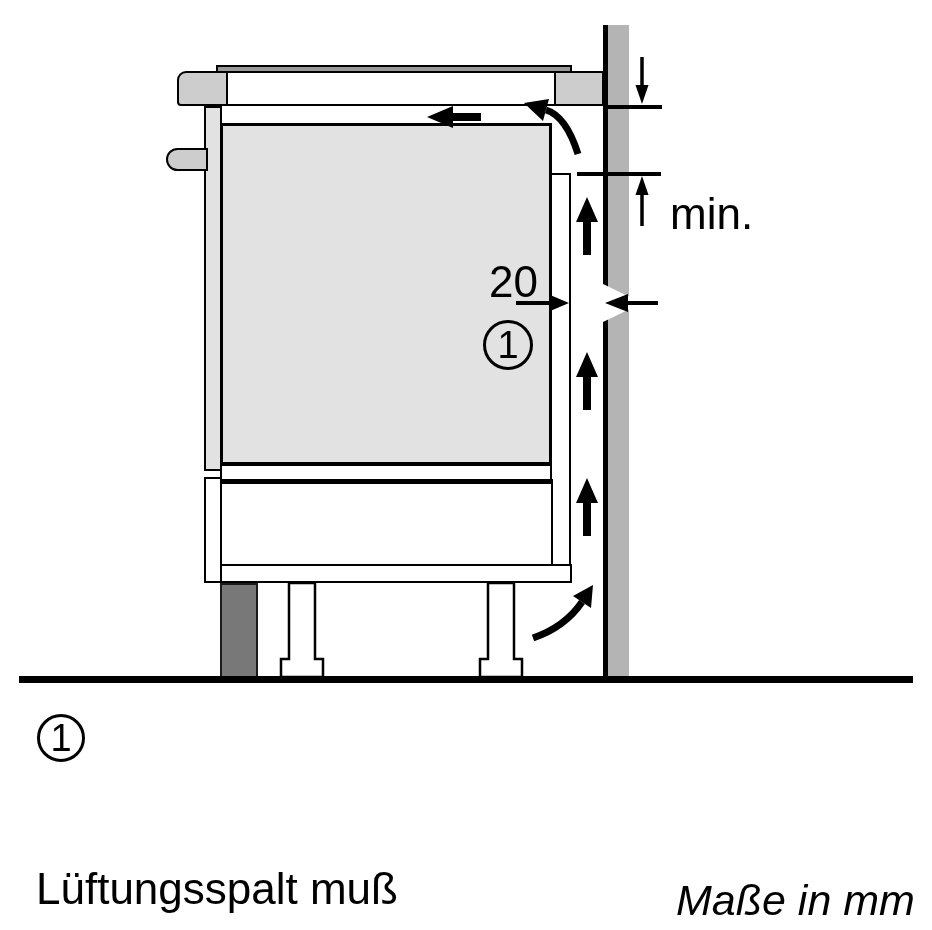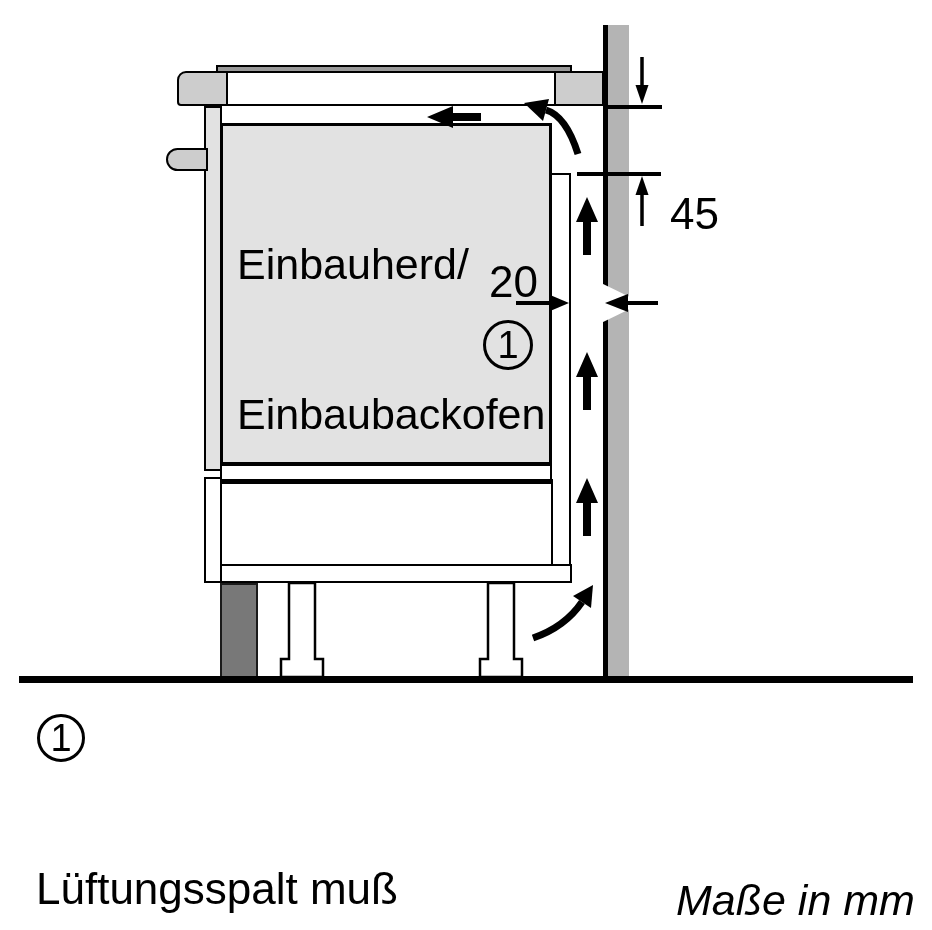--- a/index.html
+++ b/index.html
@@ -125,27 +125,23 @@
     <g>
       <path d="M578 154 Q566 116 546 110" fill="none" stroke="#000" stroke-width="7"></path>
       <polygon points="524,103 549,99 543,121" fill="#000"></polygon>
     </g>
     <g>
       <path d="M533 638 Q565 627 582 602" fill="none" stroke="#000" stroke-width="7"></path>
       <polygon points="593,585 591,608 573,596" fill="#000"></polygon>
     </g>
   </svg>
 
-  <div class="label oven-label">
-    <div>Einbauherd/</div>
-    <div>Einbaubackofen</div>
-  </div>
 
   <div class="label dim-min">
-    <div>45</div>
+    <div>min.</div>
   </div>
 
   <div class="label dim-gap">20</div>
 
   <div class="circle-marker callout-circle">
     <span>1</span>
   </div>
 
   <div class="circle-marker legend-circle">
     <span>1</span>

